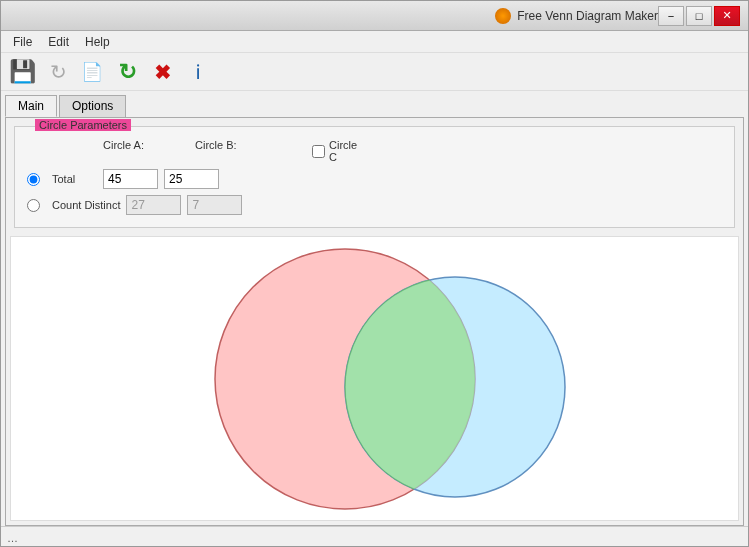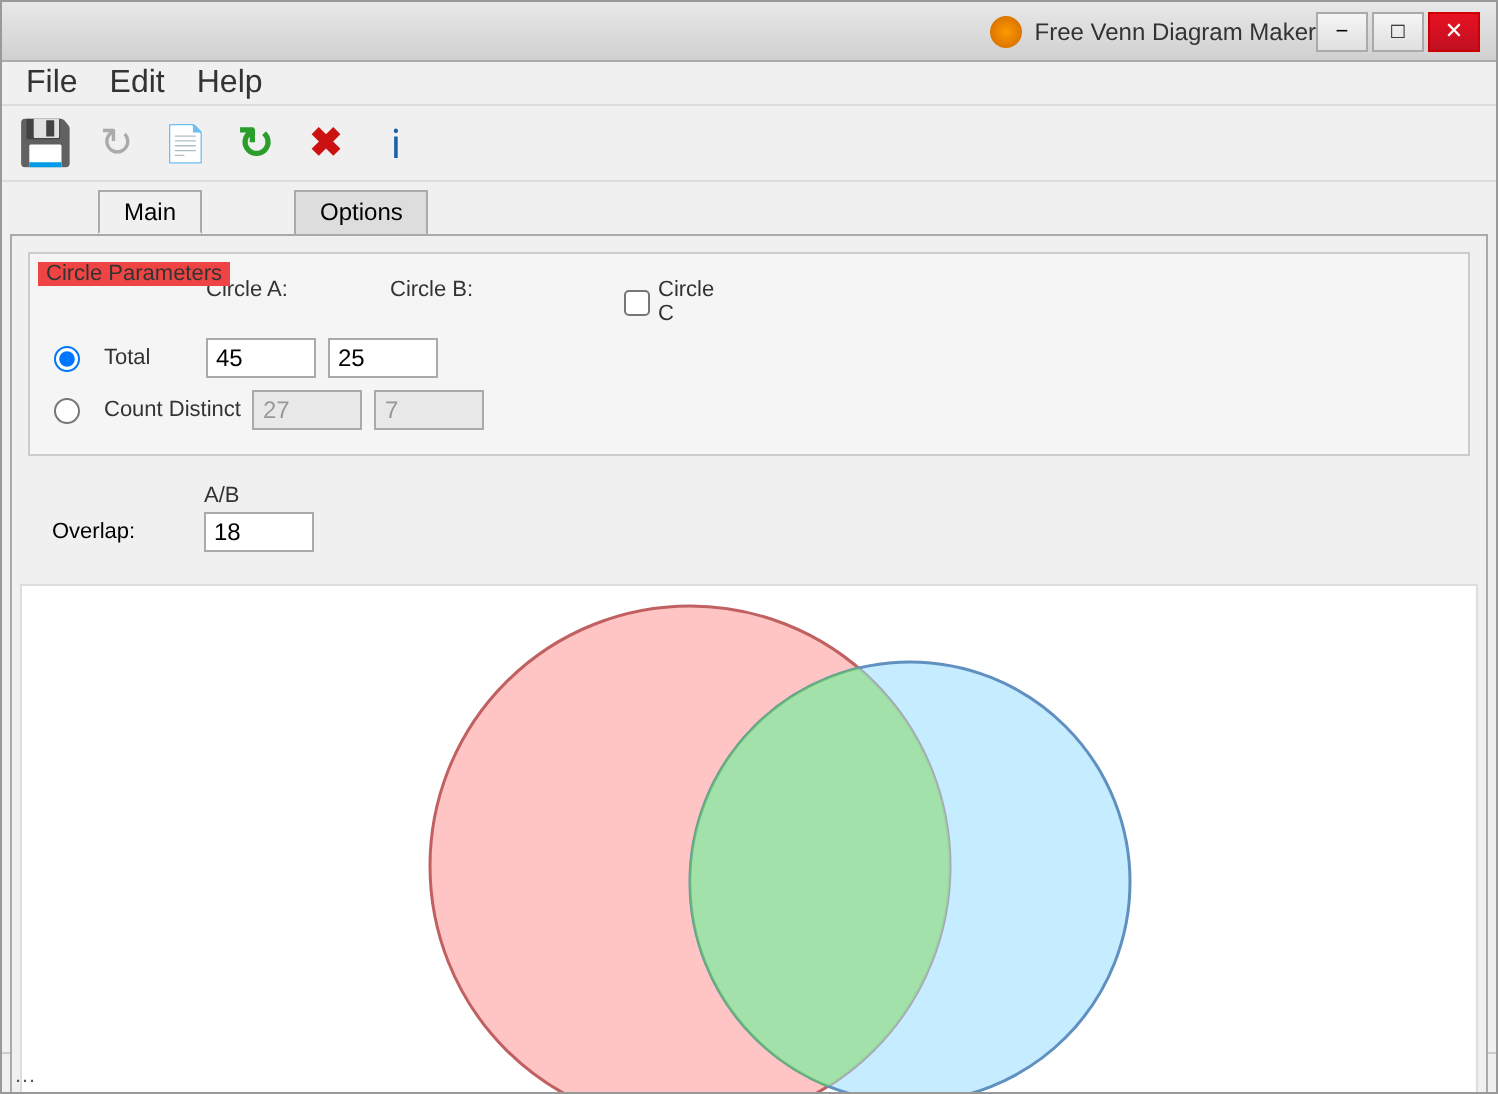--- a/index.html
+++ b/index.html
@@ -58,21 +58,21 @@
       background: #f0f0f0;
       height: 22px;
       display: flex;
       align-items: center;
       padding: 0 4px;
       border-bottom: 1px solid #ddd;
     }
     .menu-item {
       padding: 2px 8px;
       cursor: pointer;
-      font-size: 16px;
+      font-size: 12px;
       color: #333;
     }
 
     
     .toolbar {
       background: #f0f0f0;
       height: 38px;
       display: flex;
       align-items: center;
       padding: 2px 6px;
@@ -98,21 +98,20 @@
       background: #f0f0f0;
     }
     .tab {
       padding: 3px 12px;
       border: 1px solid #aaa;
       background: #ddd;
       cursor: pointer;
       font-size: 12px;
       border-bottom: none;
       margin-right: 2px;
-      margin-left: 44px;
     }
     .tab.active {
       background: #f0f0f0;
       border-bottom: 1px solid #f0f0f0;
       z-index: 1;
       position: relative;
     }
 
     
     .panel {
@@ -127,26 +126,25 @@
     .form-section {
       border: 1px solid #ccc;
       margin: 8px;
       padding: 8px 12px 12px;
       background: #f5f5f5;
       position: relative;
     }
     .form-section-legend {
       position: absolute;
       top: -8px;
-      left: 4px;
-      background: #ef4444;
+      left: 20px;
+      background: #ec4899;
       padding: 0 4px;
       font-size: 11px;
       color: #333;
-      margin-top: 12px;
     }
 
     .form-row {
       display: flex;
       align-items: center;
       margin-top: 6px;
       gap: 6px;
     }
     .form-row label {
       font-size: 11px;
@@ -320,27 +318,20 @@
       <div class="form-row">
         <label class="radio-label">
           <input type="radio" name="calcType" style="">
           <span>Count Distinct</span>
         </label>
         <input type="text" class="form-input disabled" disabled="" value="27" style="">
         <input type="text" class="form-input disabled" disabled="" value="7" style="">
       </div>
     </div>
 
-    <div class="overlap-section">
-      <div class="overlap-header">A/B</div>
-      <div class="overlap-row">
-        <span class="overlap-label">Overlap:</span>
-        <input type="text" class="form-input" value="18" style="">
-      </div>
-    </div>
 
     <div class="venn-area">
       <svg width="400" height="280">
 
         <circle cx="170" cy="140" r="130" fill="rgba(255,150,150,0.55)" stroke="#c06060" stroke-width="1.5"></circle>
 
         <circle cx="280" cy="148" r="110" fill="rgba(150,220,255,0.55)" stroke="#6090c0" stroke-width="1.5"></circle>
 
         <defs>
           <clipPath id="clipA">

